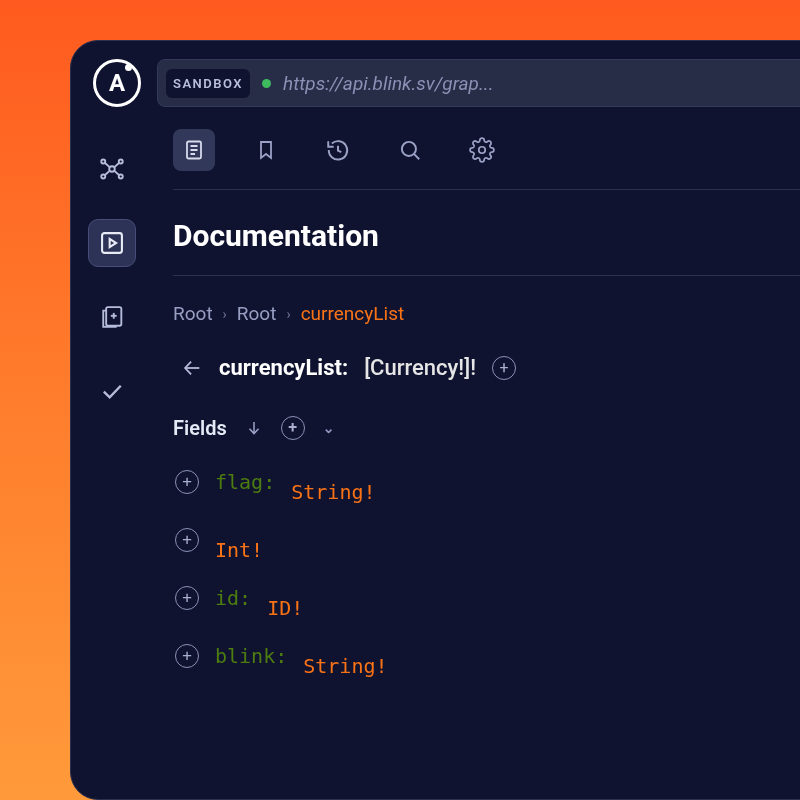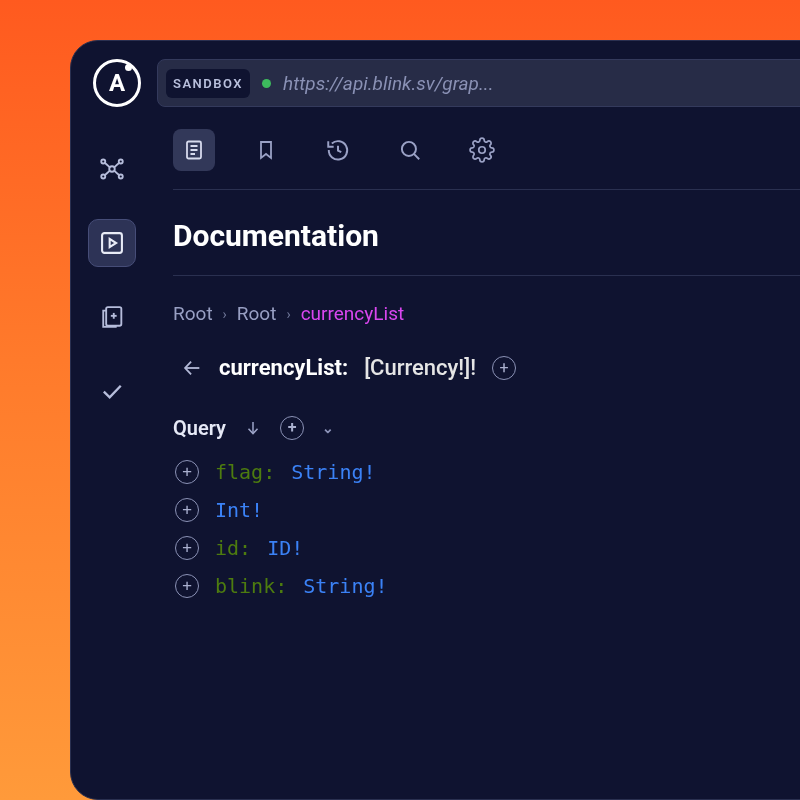--- a/index.html
+++ b/index.html
@@ -123,21 +123,21 @@
   }
   .hr { border-top: 1px solid #2a3050; margin-right: 20px; }
 
   .breadcrumb {
     display: flex; align-items: center; gap: 10px;
     margin: 26px 0 30px 0;
     font-size: 19px;
     color: #989fc3;
   }
   .breadcrumb .sep { color: #6f7698; font-size: 14px; }
-  .breadcrumb .current { color: #d946ef; }
+  .breadcrumb .current { color: #f97316; }
 
   .type-row {
     display: flex; align-items: center; gap: 16px;
     font-size: 22px;
     margin: 0 0 36px 8px;
   }
   .arrow-left { color: #b2b8d6; }
   .sig-name { color: #fff; font-weight: 700; text-align: right; }
   .sig-type { color: #e5e5e5; font-weight: 500; }
   .plus-circ {
@@ -154,21 +154,21 @@
   .fields-header .arrow-down { color: #9da4c8; }
   .fields-header .chevron { color: #8d94b9; font-size: 14px; }
 
   .field-list { display: flex; flex-direction: column; gap: 14px; margin-left: 2px; }
   .field-row {
     display: flex; align-items: center; gap: 16px;
     font-family: ui-monospace, "SF Mono", Menlo, Consolas, monospace;
     font-size: 20px;
   }
   .f-name { color: #4d7c0f; }
-  .f-type { color: #3b82f6; }
+  .f-type { color: #f97316; margin-top: 20px; }
 
   svg { display: block; }
 </style>
 </head>
 <body>
 
 <div class="window">
 
   <div class="topbar">
     <div class="logo">
@@ -274,21 +274,21 @@
             <line x1="20" y1="12" x2="5" y2="12"></line>
               <polyline points="11,5 4.5,12 11,19"></polyline>
           </svg>
         </span>
         <span class="sig-name">currencyList:</span>
         <span class="sig-type">[Currency!]!</span>
         <span class="plus-circ">+</span>
       </div>
 
       <div class="fields-header">
-        <span>Query</span>
+        <span>Fields</span>
         <span class="arrow-down">
           <svg width="18" height="18" viewBox="0 0 24 24" fill="none" stroke="currentColor" stroke-width="2">
             <line x1="12" y1="4" x2="12" y2="19"></line>
               <polyline points="6,13 12,19.5 18,13"></polyline>
           </svg>
         </span>
         <span class="plus-circ">+</span>
         <span class="chevron">⌄</span>
       </div>
 

